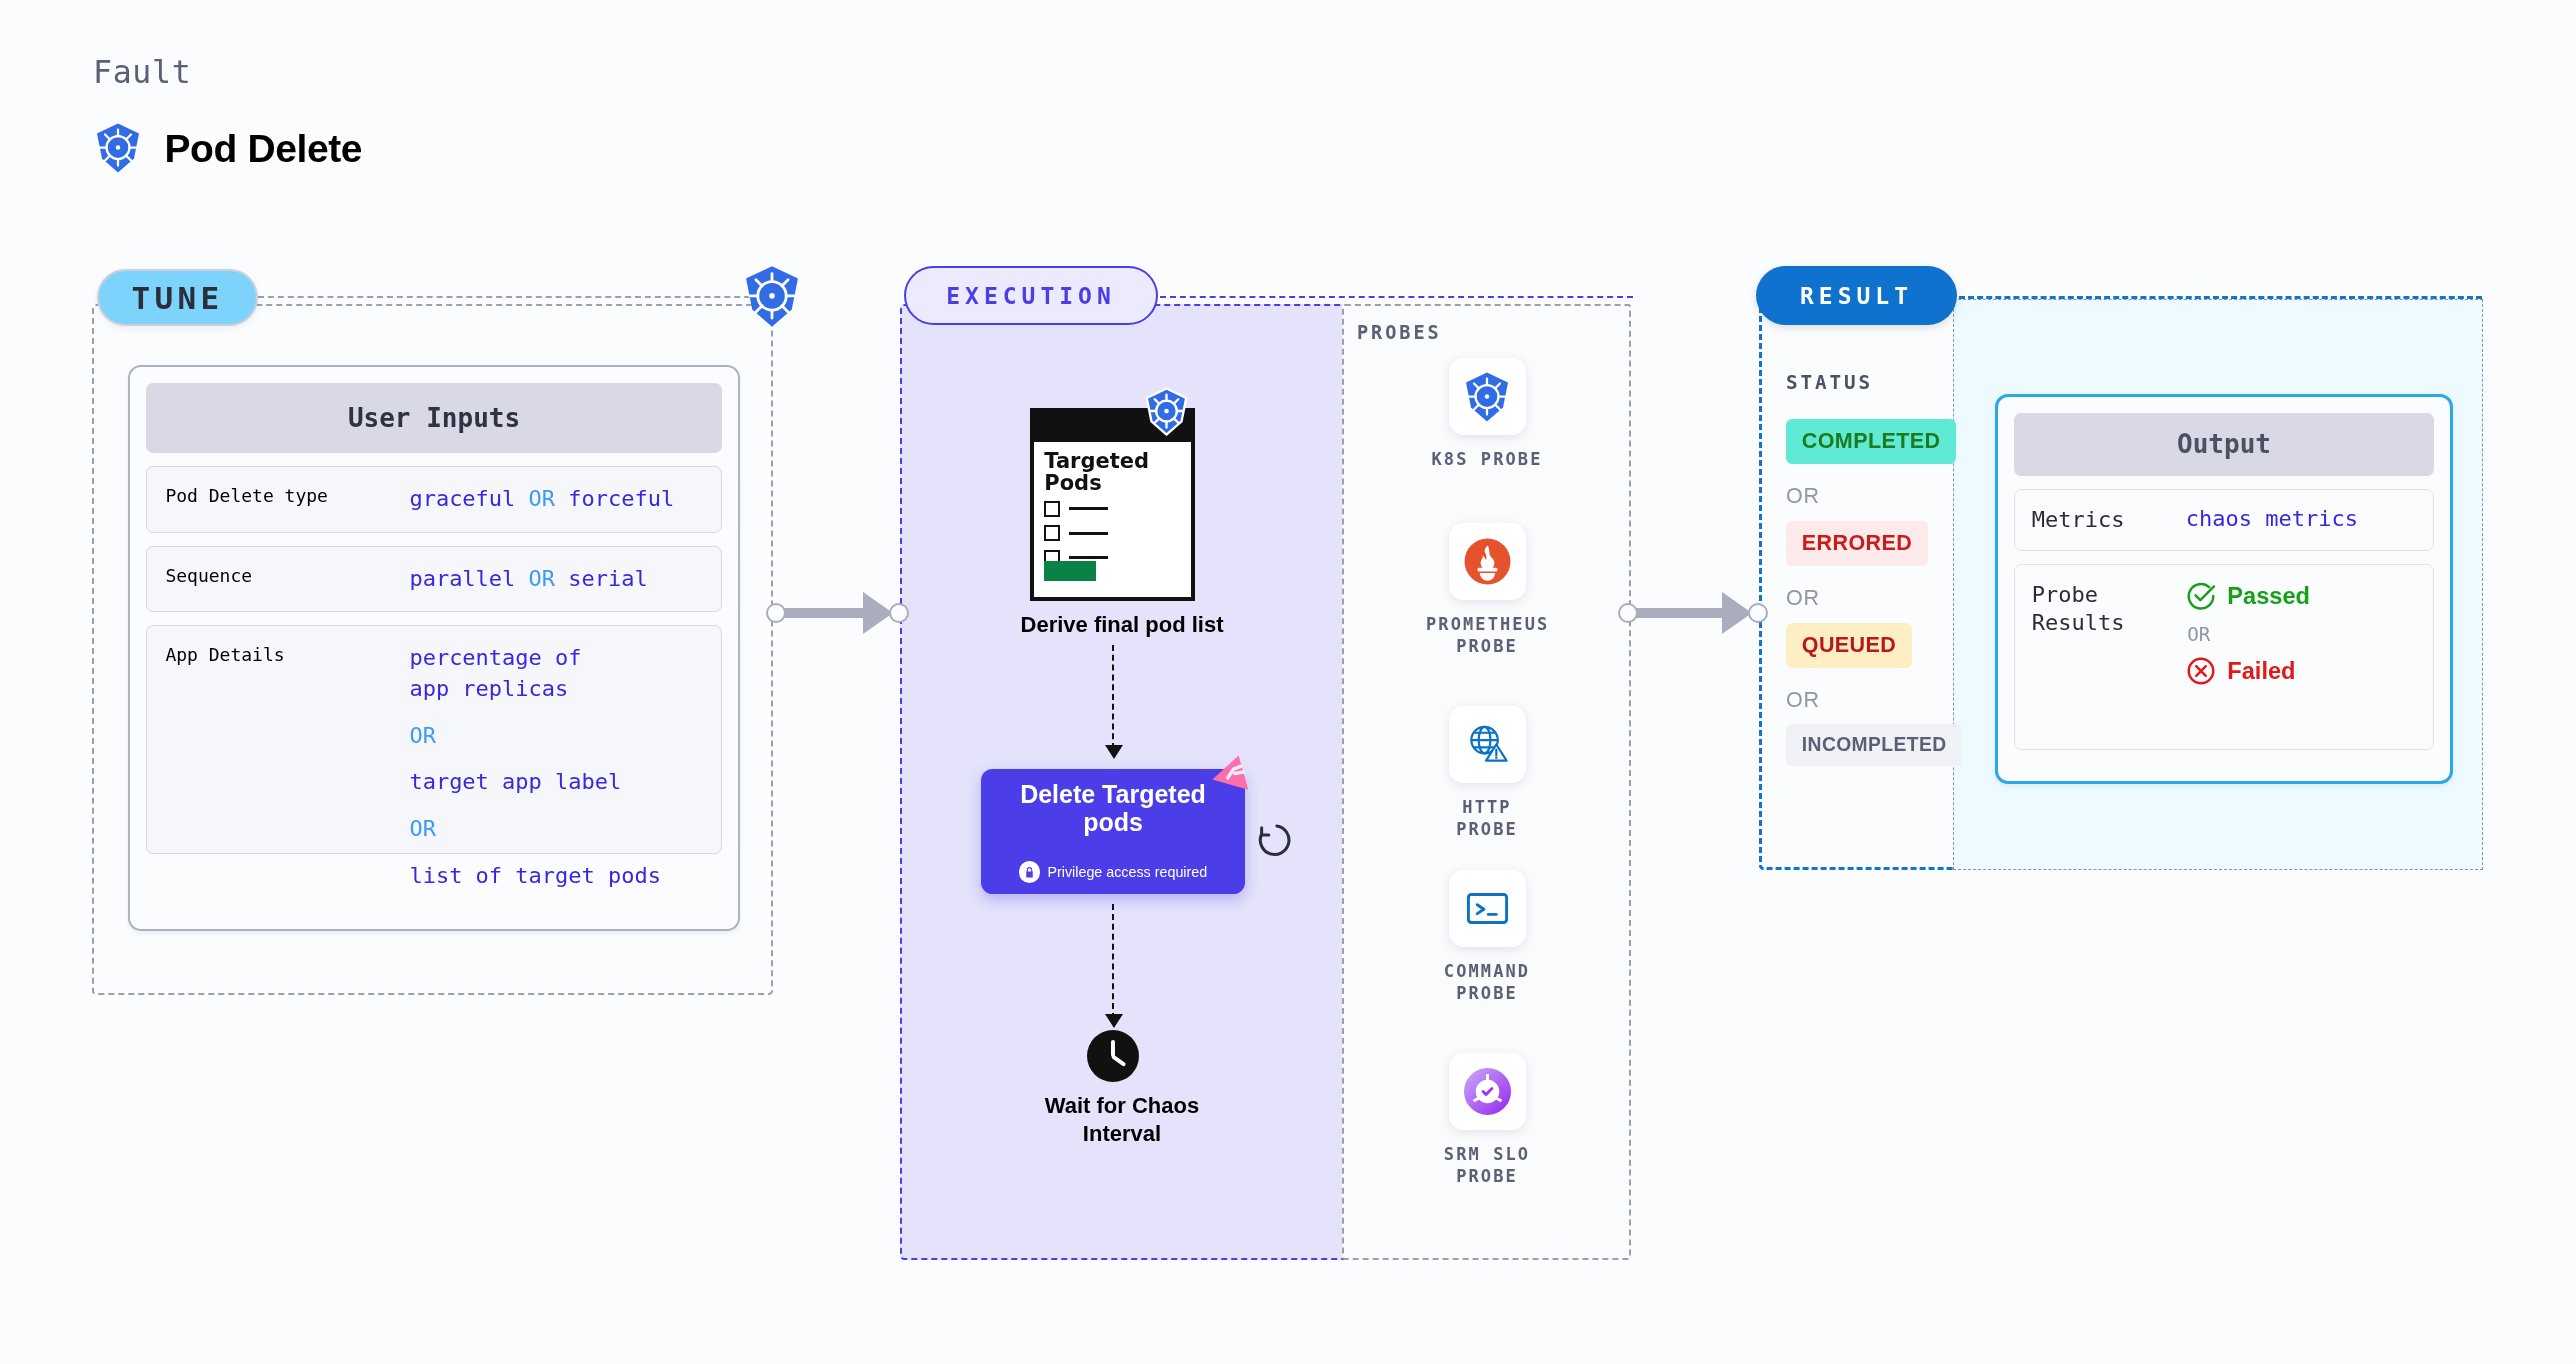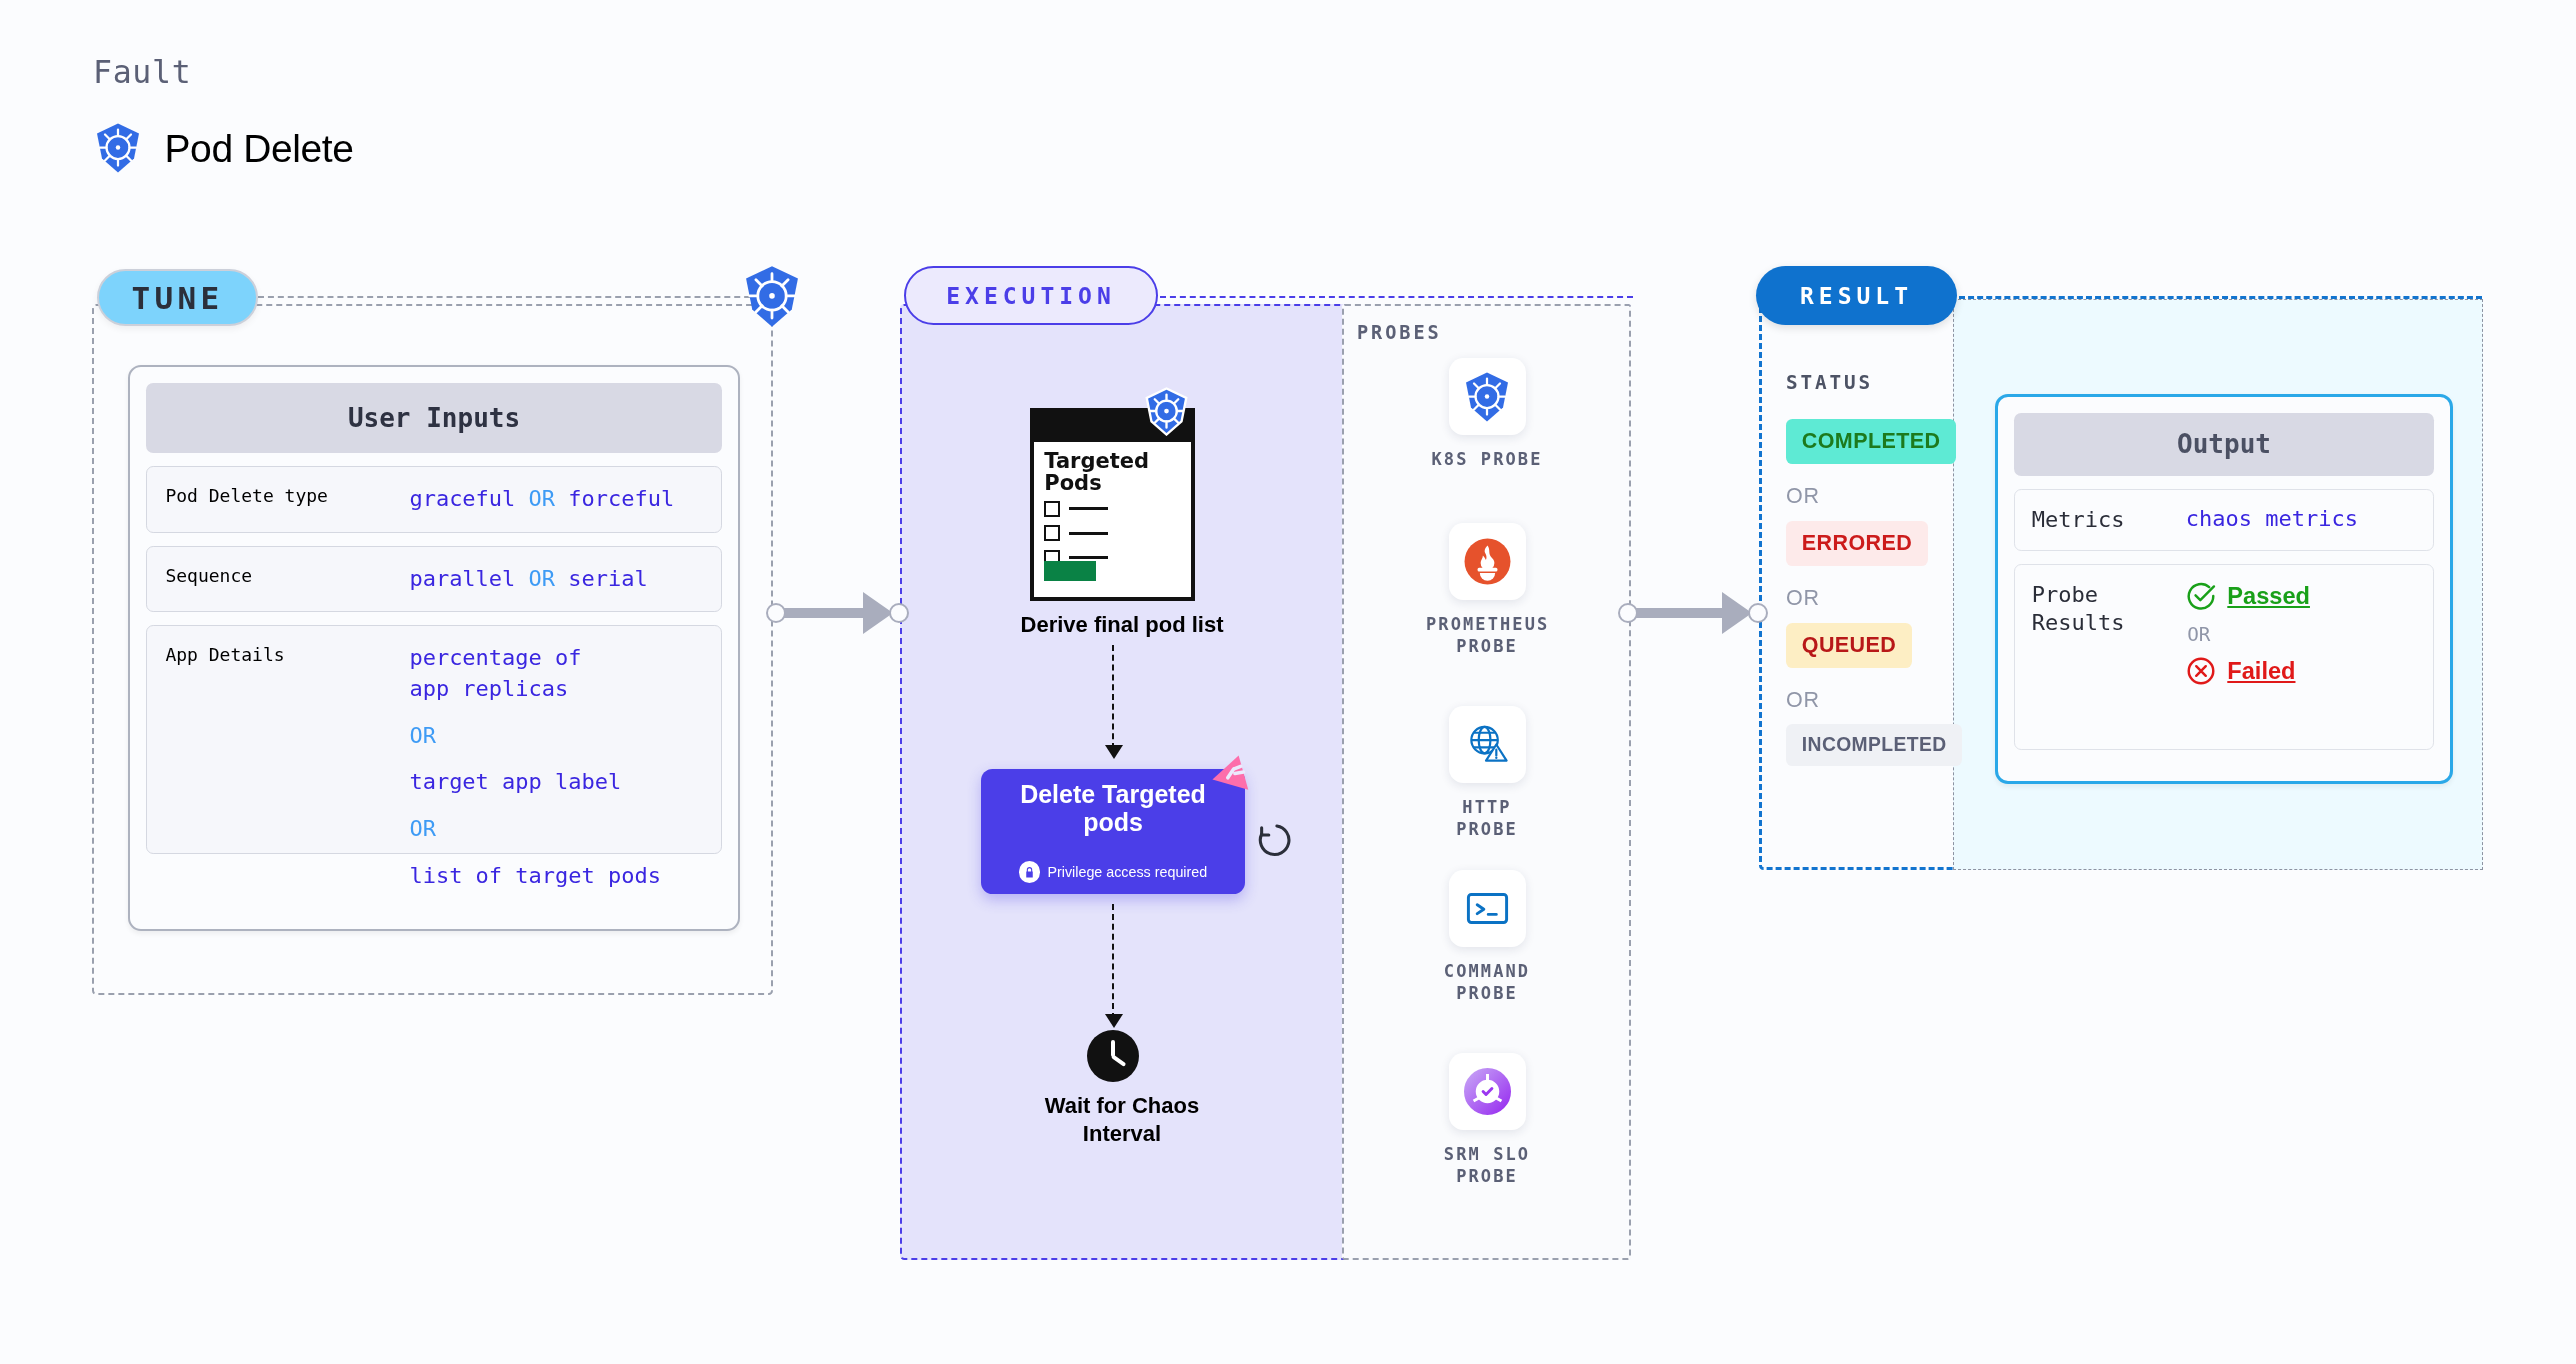--- a/index.html
+++ b/index.html
@@ -7,21 +7,21 @@
   body {
     width:2576px; height:1365px; position:relative;
     font-family:"Liberation Sans", sans-serif;
     -webkit-font-smoothing:antialiased;
   }
 
   
   #hdr-fault { position:absolute; left:93px; top:54px; font-size:31.5px; color:#5b6076;
                font-family:"DejaVu Sans Mono", monospace; letter-spacing:0.7px; }
   #hdr-row { position:absolute; left:93px; top:122px; display:flex; align-items:center; gap:21.5px; }
-  #hdr-title { font-size:39px; font-weight:normal; color:#000; letter-spacing:-0.4px; }
+  #hdr-title { font-size:39px; font-weight:bold; color:#000; letter-spacing:-0.4px; }
 
   
   .stage { position:absolute; border-radius:4.3px; }
   .stage-badge {
     position:absolute; display:flex; align-items:center; justify-content:center;
     border-radius:43px; font-family:"DejaVu Sans Mono", monospace;
     font-weight:bold; letter-spacing:5px; white-space:nowrap;
   }
 
   
@@ -143,21 +143,21 @@
 
   
   #out-card { left:1995px; top:394px; width:458px; height:390px; padding:15.8px; }
   #out-card .card-title { height:63px; font-size:26px; color:#4b5063; }
   .out-row { margin-top:13px; border:1.4px solid #dfe2e9; border-radius:7.2px; background:#fbfcfe;
              display:flex; align-items:flex-start; padding:15.8px 17px; }
   .out-row .k { font-family:"DejaVu Sans Mono", monospace; font-size:22px; color:#2a2d38;
                 width:154px; flex:0 0 154px; line-height:1.3; }
   .out-row .v { font-family:"DejaVu Sans Mono", monospace; font-size:22px; color:#3a26e0; }
   .pr-line { display:flex; align-items:center; gap:11.5px; }
-  .pr-line .t { font-size:23.6px; font-weight:bold;text-decoration:underline; }
+  .pr-line .t { font-size:23.6px; font-weight:bold; }
   .pr-or { font-family:"DejaVu Sans Mono", monospace; font-size:19.3px; color:#9096a8; margin:10px 0 10px 1.4px; }
 </style>
 </head>
 <body>
 
 <div id="hdr-fault">Fault</div>
 <div id="hdr-row">
   <span>
     <svg width="50" height="52" viewBox="0 0 100 102">
       <path fill="#326ce5" d="M50 2 L92 22 L82 72 L50 100 L18 72 L8 22 Z"></path>

